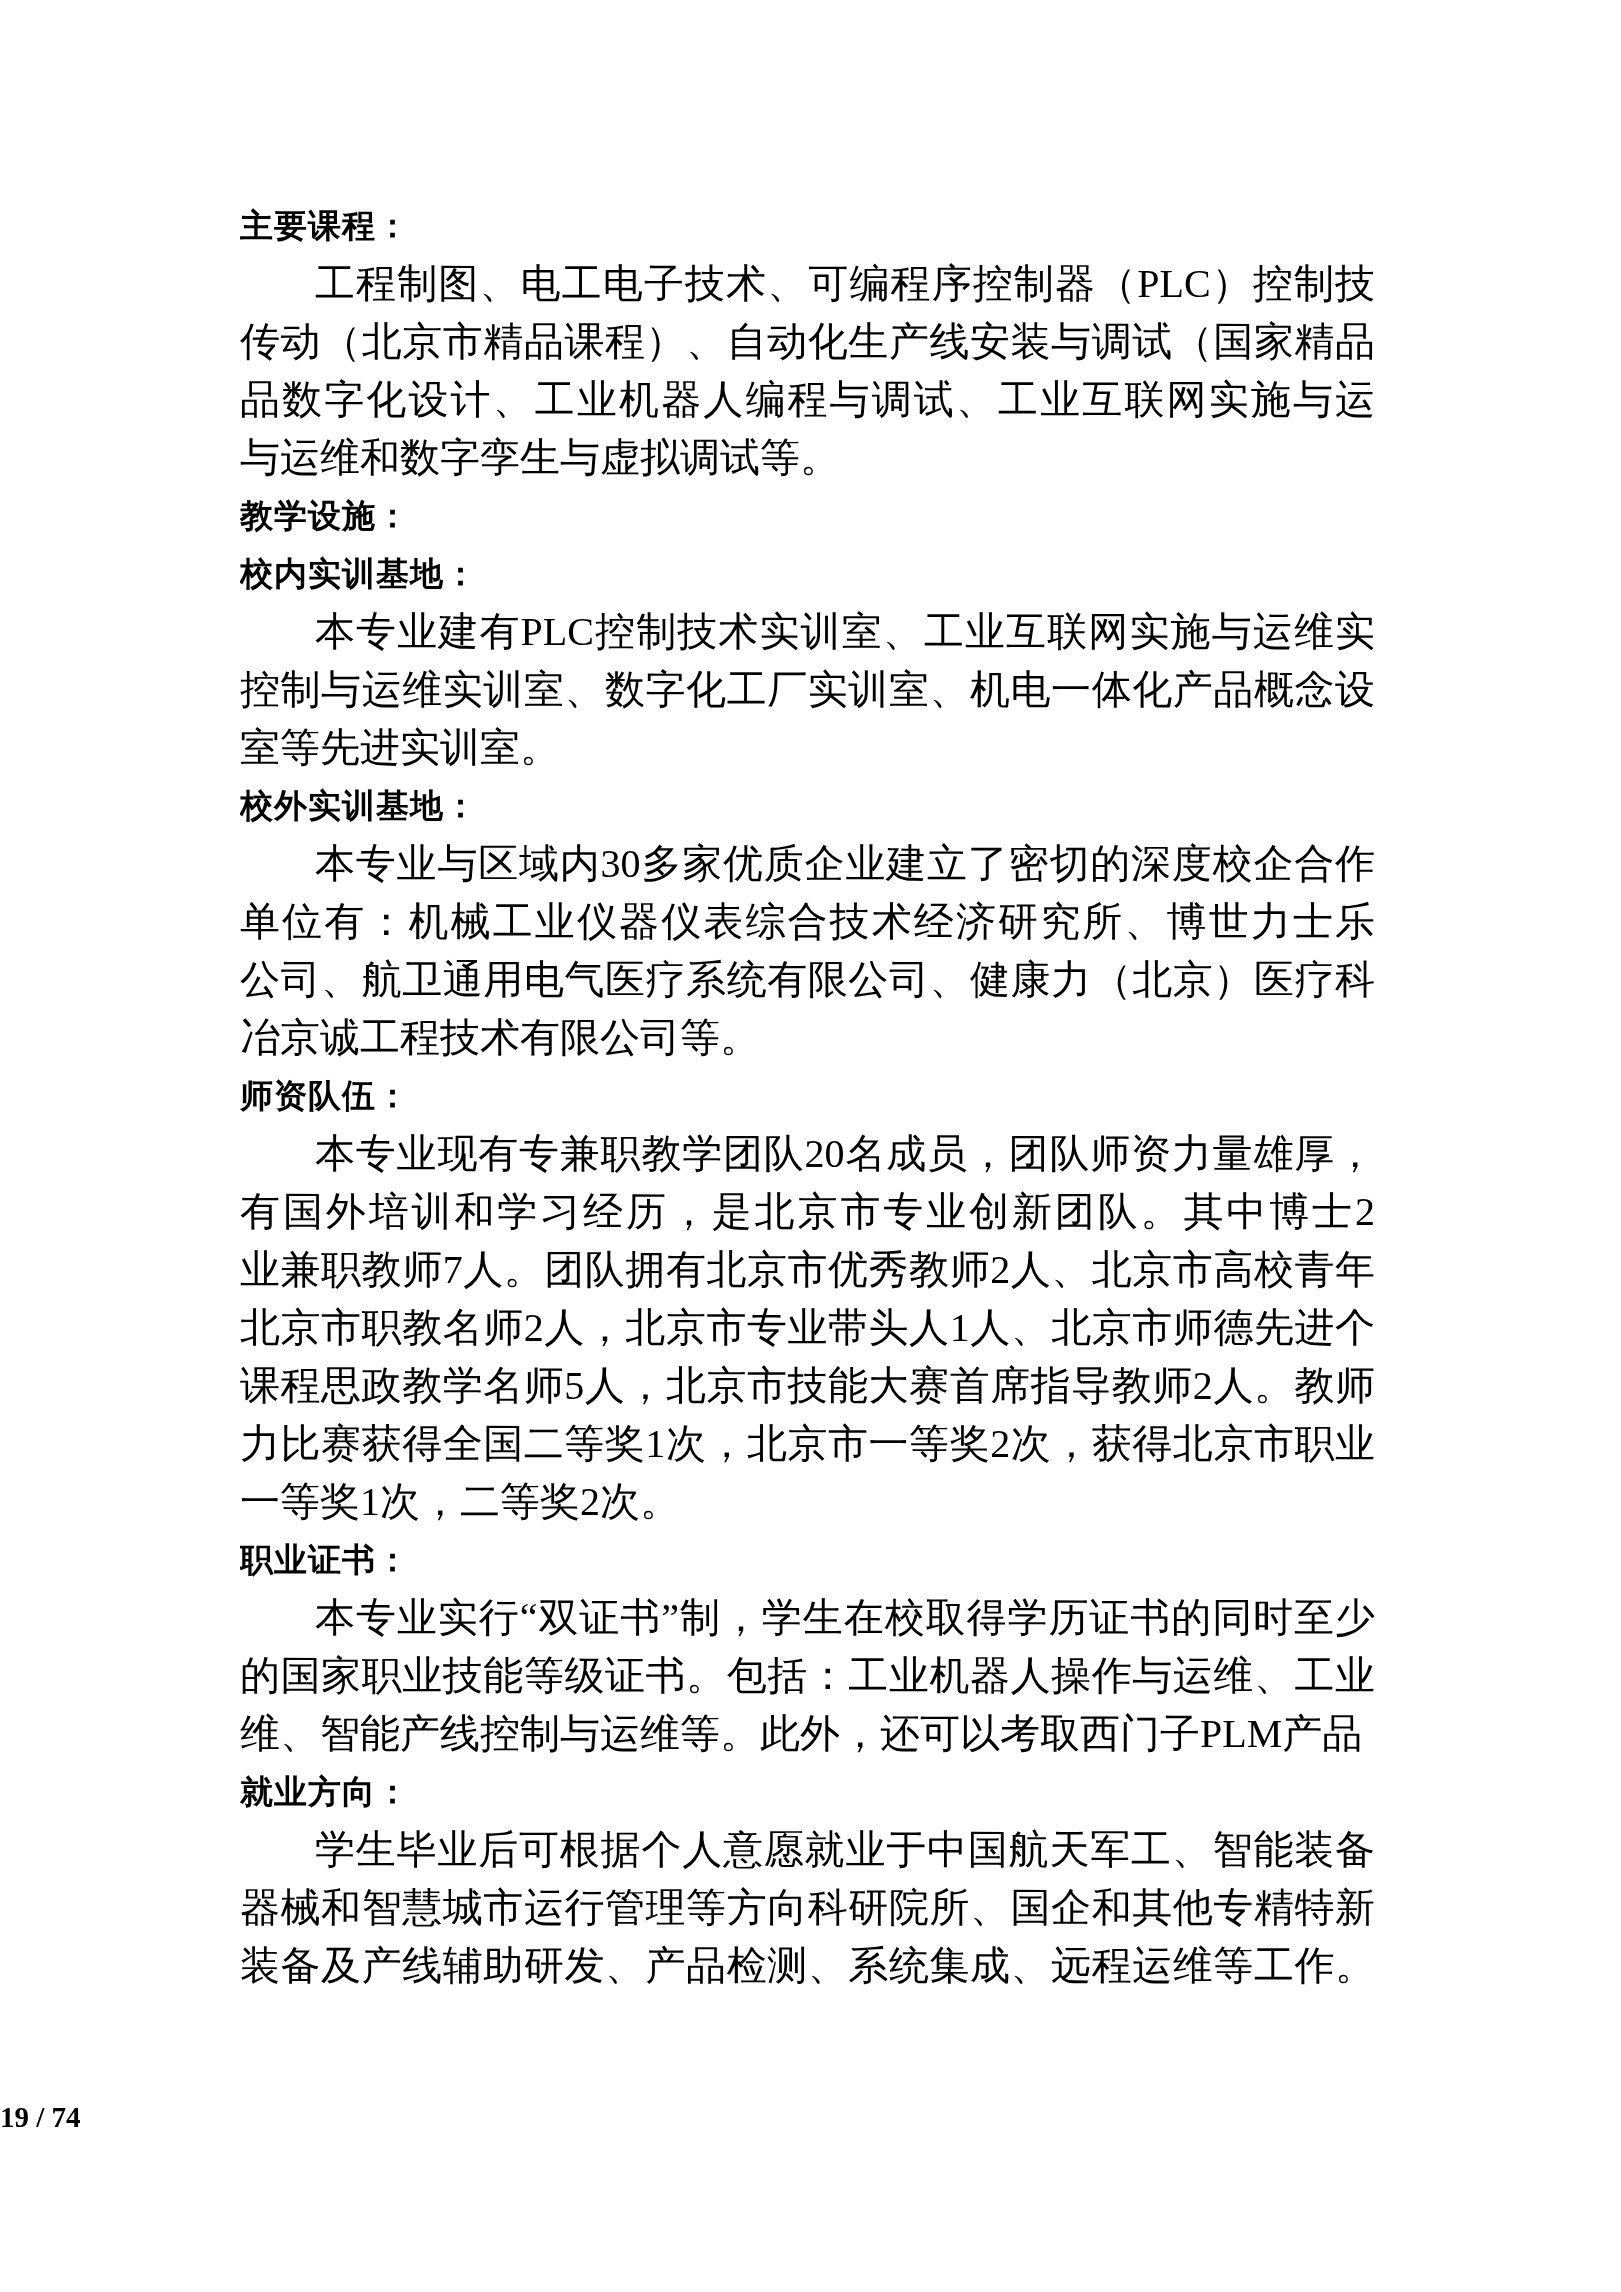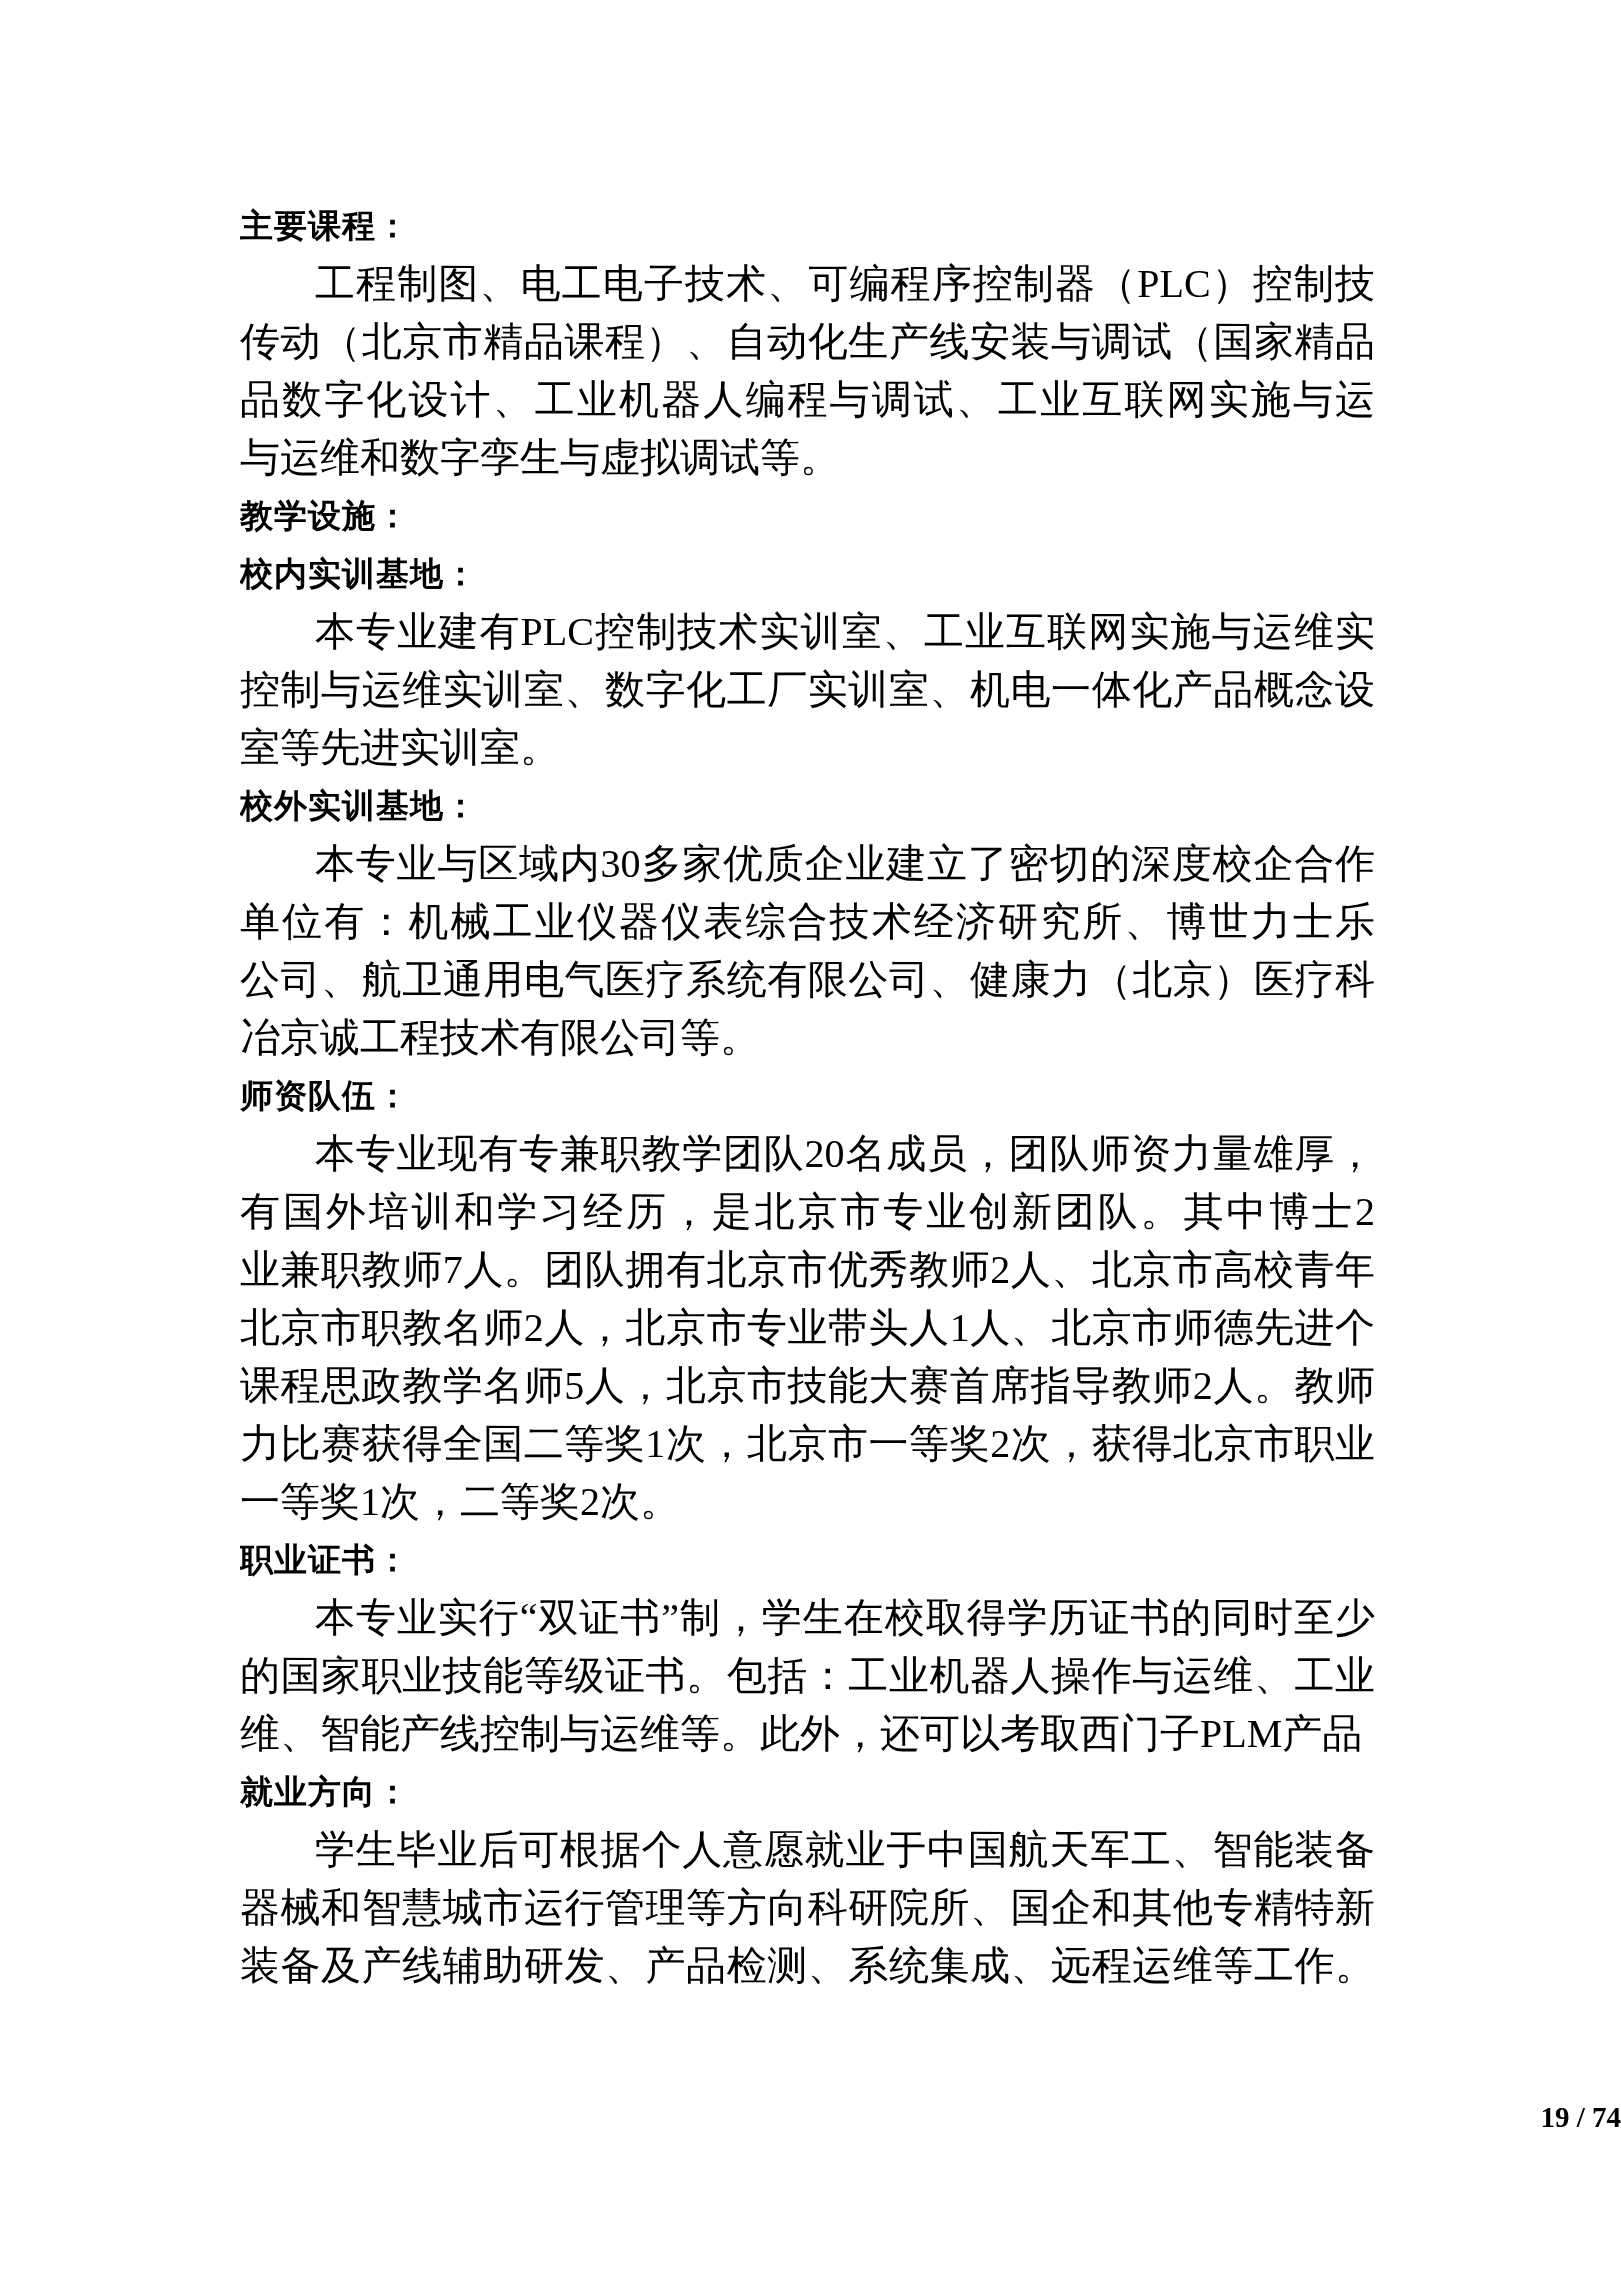--- a/index.html
+++ b/index.html
@@ -43,21 +43,21 @@
     text-align: right;
     text-align-last: left;
   }
   .footer {
     position: absolute;
     left: 0;
     top: 2098px;
     width: 100%;
     height: 39px;
     line-height: 39px;
-    text-align: right;
+    text-align: left;
   }
   .footer .page-number {
     font-family: "Liberation Serif", "DejaVu Serif", serif;
     font-weight: bold;
     font-size: 29px;
     color: #000000;
   }
 </style>
 </head>
 <body>

